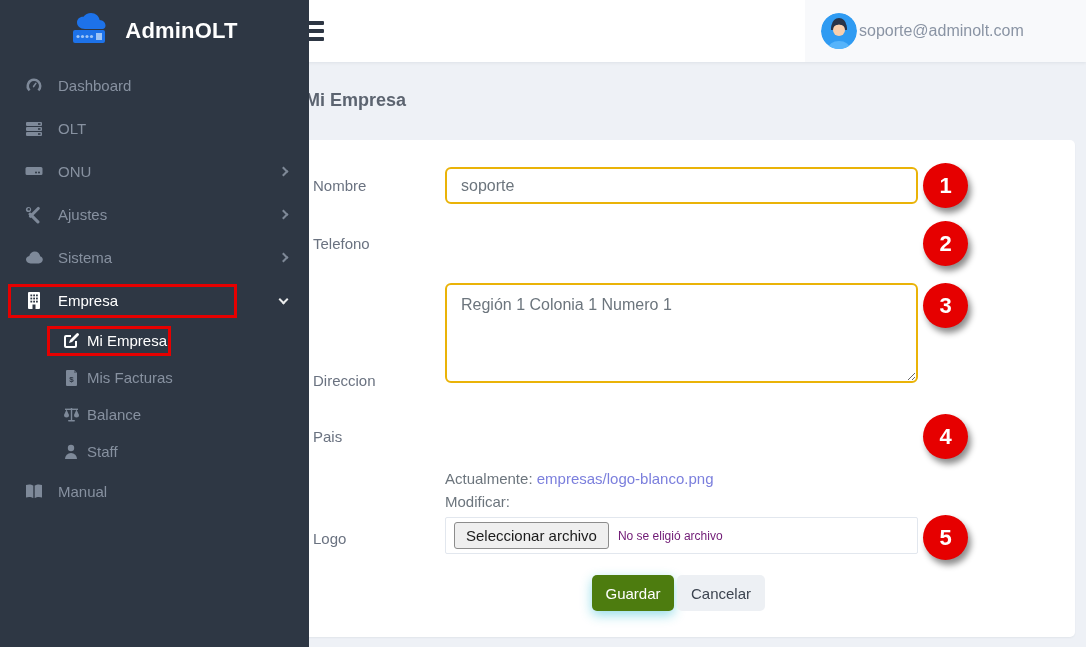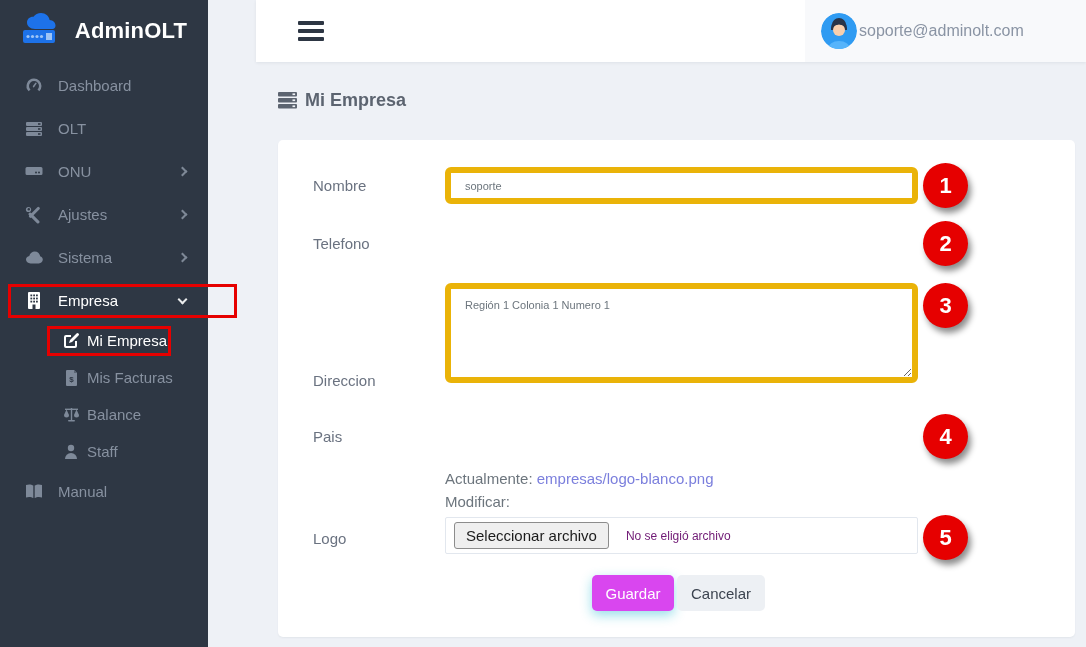--- a/index.html
+++ b/index.html
@@ -1,20 +1,20 @@
 <!DOCTYPE html>
 <html><head>
 <meta charset="utf-8">
 <style>
   * { margin:0; padding:0; box-sizing:border-box; }
   html,body { width:1086px; height:647px; font-family:"Liberation Sans", sans-serif; background:#eef1f6; overflow:hidden; }
   .app { position:relative; width:1086px; height:647px; }
 
   
-  .sidebar { position:absolute; left:0; top:0; width:208px; height:647px; background:#2e3744; z-index:2; }
+  .sidebar { position:absolute; left:0; top:0; width:309px; height:647px; background:#2e3744; z-index:2; }
   .brand { height:62px; display:flex; align-items:center; justify-content:center; gap:8px; }
   .brand-name { color:#ffffff; font-size:22px; font-weight:700; letter-spacing:.2px; }
   .menu { padding-top:2px; }
   .side-item { height:43px; display:flex; align-items:center; padding:0 22px 0 24px; color:#8791a0; font-size:15px; cursor:pointer; }
   .side-item .ic { width:20px; display:flex; justify-content:center; margin-right:14px; color:#7e8999; }
   .side-item.active { color:#ffffff; }
   .side-item.active .ic { color:#ffffff; }
   .chev { width:7px; height:7px; border-right:2px solid currentColor; border-bottom:2px solid currentColor; margin-left:auto; transform:rotate(-45deg); opacity:.9; }
   .chev.down { transform:rotate(45deg); margin-top:-3px; }
   .submenu .side-item { height:37px; padding-left:62px; font-size:15px; }
@@ -33,35 +33,35 @@
 
   
   .content { position:absolute; left:256px; top:62px; width:830px; height:585px; background:#eef1f6; }
   .page-head { display:flex; align-items:center; gap:8px; padding:28px 0 0 22px; color:#5c6470; }
   .page-title { font-size:18px; font-weight:700; }
 
   .card { position:absolute; left:22px; top:78px; width:797px; height:497px; background:#ffffff; border-radius:5px; box-shadow:0 1px 2px rgba(40,50,70,.06); }
 
   .flabel { position:absolute; left:35px; color:#6a7280; font-size:15px; }
   .ctrl { position:absolute; left:167px; width:473px; }
-  .tbox { height:37px; border:6px solid #eab308; border-radius:6px; background:#fff; color:#6c757d; font-size:11px; padding:10px 14px; width:473px; font-family:"Liberation Sans", sans-serif; outline:none; }
+  .tbox { height:37px; border:2px solid #eab308; border-radius:6px; background:#fff; color:#6c757d; font-size:16px; padding:10px 14px; width:473px; font-family:"Liberation Sans", sans-serif; outline:none; }
   textarea.tbox { height:100px; padding-top:9px; resize:both; line-height:1.4; }
   .selwrap { position:relative; }
   select.tbox { appearance:none; -webkit-appearance:none; width:473px; }
   .sel-arrow { position:absolute; right:12px; top:14px; width:0; height:0; border-left:4px solid transparent; border-right:4px solid transparent; border-top:5px solid #555e66; pointer-events:none; }
 
   .helper { position:absolute; left:167px; color:#6c757d; font-size:15px; }
   .file-link { color:#7b7fdd; text-decoration:none; cursor:pointer; }
 
-  .filebox { position:absolute; left:167px; width:473px; height:37px; border:1px solid #e2e7ee; border-radius:2px; background:#fff; display:flex; align-items:center; padding-left:8px;gap:8px; }
+  .filebox { position:absolute; left:167px; width:473px; height:37px; border:1px solid #e2e7ee; border-radius:2px; background:#fff; display:flex; align-items:center; padding-left:8px; }
   .filebtn { border:1px solid #8c8c8c; background:#efefef; border-radius:3px; font-size:15px; color:#1b1b1b; padding:4px 11px; cursor:pointer; font-family:"Liberation Sans", sans-serif; }
   .filestatus { color:#701a75; font-size:12px; margin-left:9px; }
 
   .btn { position:absolute; height:36px; border:none; border-radius:5px; font-size:15px; cursor:pointer; font-family:"Liberation Sans", sans-serif; }
-  .btn-save { left:314px; top:435px; width:82px; background:#d946ef; color:#ffffff; box-shadow:0 4px 12px rgba(20,180,206,.45); }
+  .btn-save { left:314px; top:435px; width:82px; background:#4d7c0f; color:#ffffff; box-shadow:0 4px 12px rgba(20,180,206,.45); }
   .btn-cancel { left:399px; top:435px; width:88px; background:#edf0f4; color:#3c4450; }
 
   
   .badge { position:absolute; width:45px; height:45px; border-radius:50%; background:#e60000; color:#ffffff; font-size:22px; font-weight:700; display:flex; align-items:center; justify-content:center; box-shadow:3px 5px 6px rgba(0,0,0,.45); z-index:7; }
   .b1 { left:923px; top:163px; } .b2 { left:923px; top:221px; } .b3 { left:923px; top:283px; }
   .b4 { left:923px; top:414px; } .b5 { left:923px; top:515px; }
 
   svg { display:block; }
 </style>
 </head>

